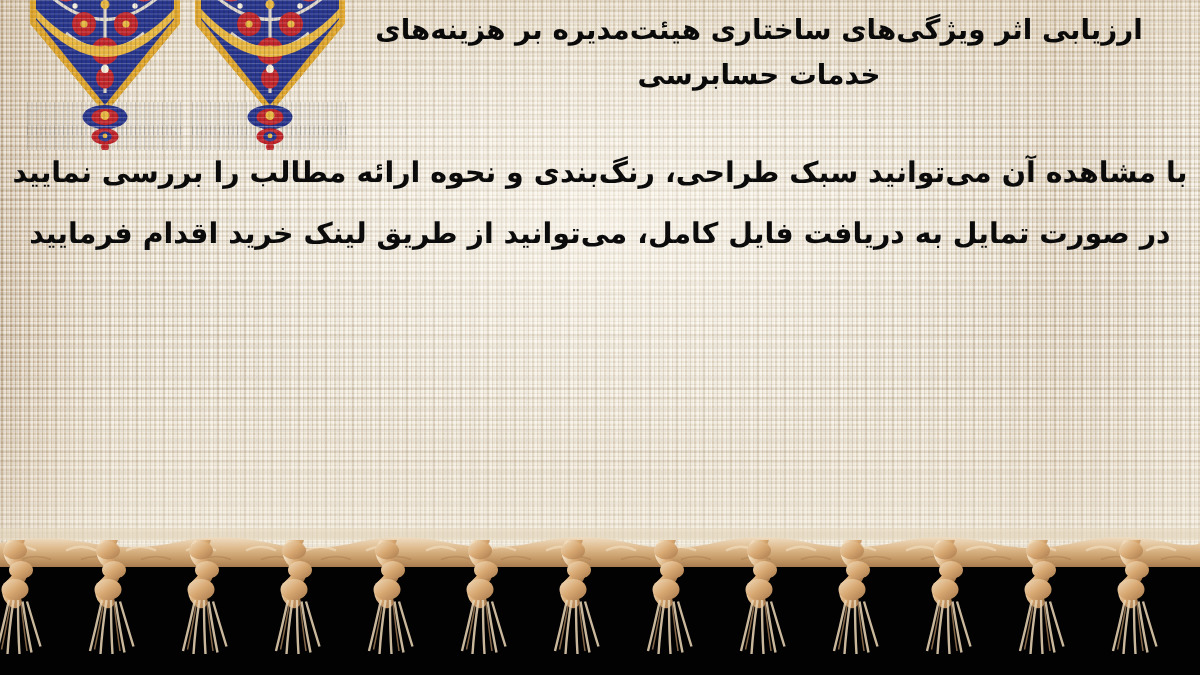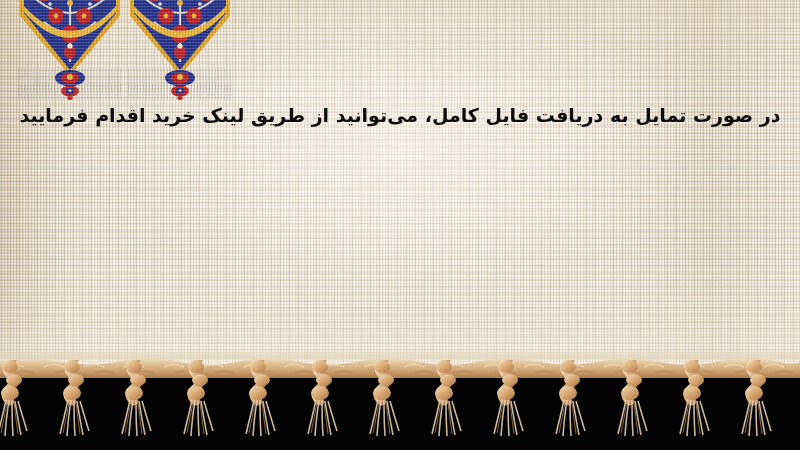--- a/index.html
+++ b/index.html
@@ -318,22 +318,24 @@
         <ellipse cx="52" cy="91" rx="4.5" ry="3.4" fill="#27358c"></ellipse>
         <circle cx="52" cy="90.6" r="1.6" fill="#e8b741"></circle>
         <circle cx="52" cy="98" r="2.6" fill="#c0252a"></circle>
         <rect x="-4" y="84" width="112" height="18" fill="url(#pixR)"></rect>
       </g>
     </svg>
   </div>
 
   <div class="text-layer">
 
+    <div class="slide-title">ارزیابی اثر ویژگی‌های ساختاری هیئت‌مدیره بر هزینه‌های خدمات حسابرسی</div>
 
     <div class="body-block">
+      <div class="body-line l2">با مشاهده آن می‌توانید سبک طراحی، رنگ‌بندی و نحوه ارائه مطالب را بررسی نمایید</div>
       <div class="body-line l3">در صورت تمایل به دریافت فایل کامل، می‌توانید از طریق لینک خرید اقدام فرمایید</div>
     </div>
 
   </div>
 
   <div class="black-field"></div>
   <div class="black-field-tex"></div>
 
   <div class="fringe-band">
     <svg width="800" height="26" viewBox="0 0 800 26">

